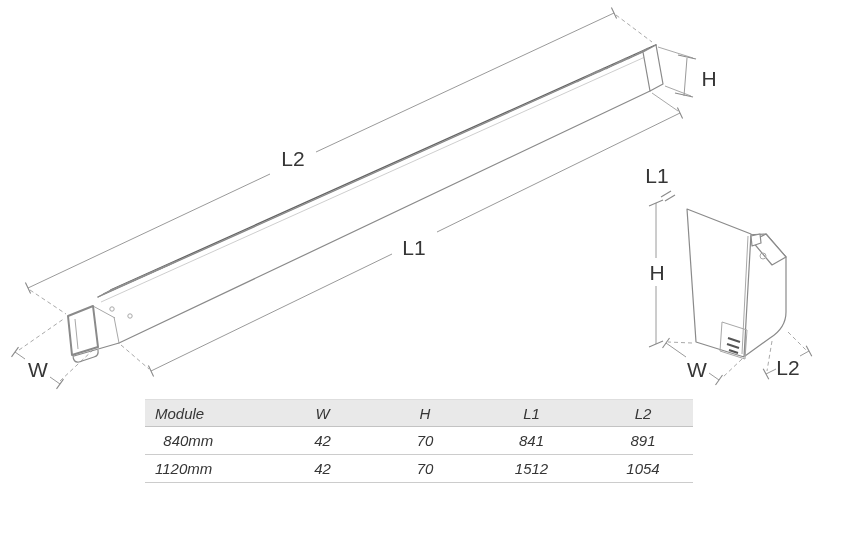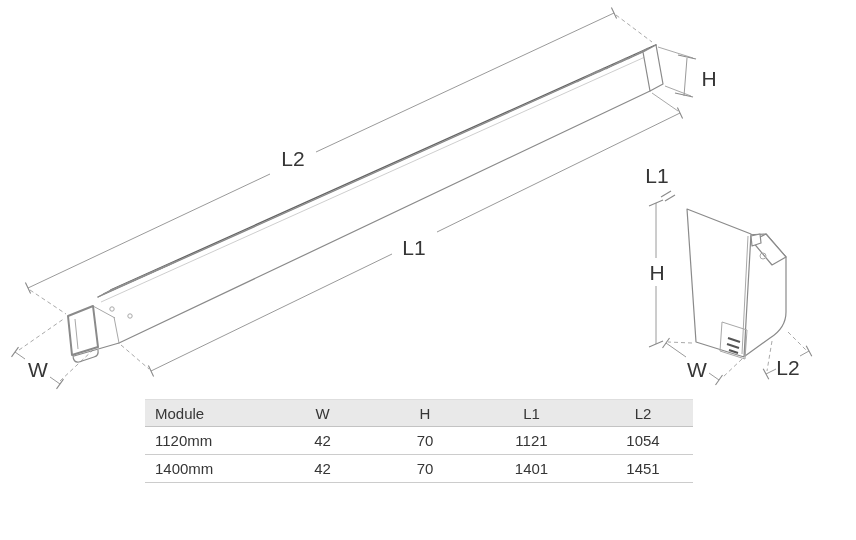--- a/index.html
+++ b/index.html
@@ -14,21 +14,21 @@
   .lip  {stroke:#c2c2c2;stroke-width:.8;fill:none;}
   .face {fill:#fff;stroke:var(--line,#8a8a8a);stroke-width:1.2;stroke-linejoin:round;}
   .dash {stroke:#9f9f9f;stroke-width:.9;fill:none;stroke-dasharray:4 3;}
   .dim  {stroke:#9a9a9a;stroke-width:1;fill:none;}
   .tick {stroke:#8a8a8a;stroke-width:1.1;fill:none;}
   .hatch{stroke:#8f8f8f;stroke-width:1;fill:none;}
   .lbl  {fill:var(--text,#363636);font-size:21px;font-family:"Liberation Sans","DejaVu Sans",sans-serif;}
 
   
   #spec-table{position:absolute;left:145px;top:399px;width:548px;border-collapse:collapse;
-              font-size:15px;color:var(--table_text,#363636);}
+              font-size:15px;color:var(--table_text,#363636);font-style:italic;}
   #spec-table th,#spec-table td{font-weight:normal;padding:0 0 0 10px;text-align:left;}
   #spec-table th{background:var(--table_header_bg,#e9e9e9);height:26px;
                  border-top:1px solid #dedede;border-bottom:1px solid #c3c3c3;}
   #spec-table td{height:27px;border-bottom:1px solid var(--table_border,#cccccc);}
   #spec-table .num{text-align:center;padding:0;}
   #spec-table .module{white-space:pre;}
 </style>
 </head>
 <body>
 
@@ -182,27 +182,27 @@
     <tr>
       <th>Module</th>
       <th class="num">W</th>
       <th class="num">H</th>
       <th class="num">L1</th>
       <th class="num">L2</th>
     </tr>
   </thead>
   <tbody>
     <tr>
+      <td class="module">  840mm</td>
+      <td class="num">42</td>
+      <td class="num">70</td>
+      <td class="num">841</td>
+      <td class="num">891</td>
+    </tr>
+    <tr>
       <td class="module">1120mm</td>
       <td class="num">42</td>
       <td class="num">70</td>
-      <td class="num">1121</td>
+      <td class="num">1512</td>
       <td class="num">1054</td>
-    </tr>
-    <tr>
-      <td class="module">1400mm</td>
-      <td class="num">42</td>
-      <td class="num">70</td>
-      <td class="num">1401</td>
-      <td class="num">1451</td>
     </tr>
   </tbody>
 </table>
 
 </body></html>

